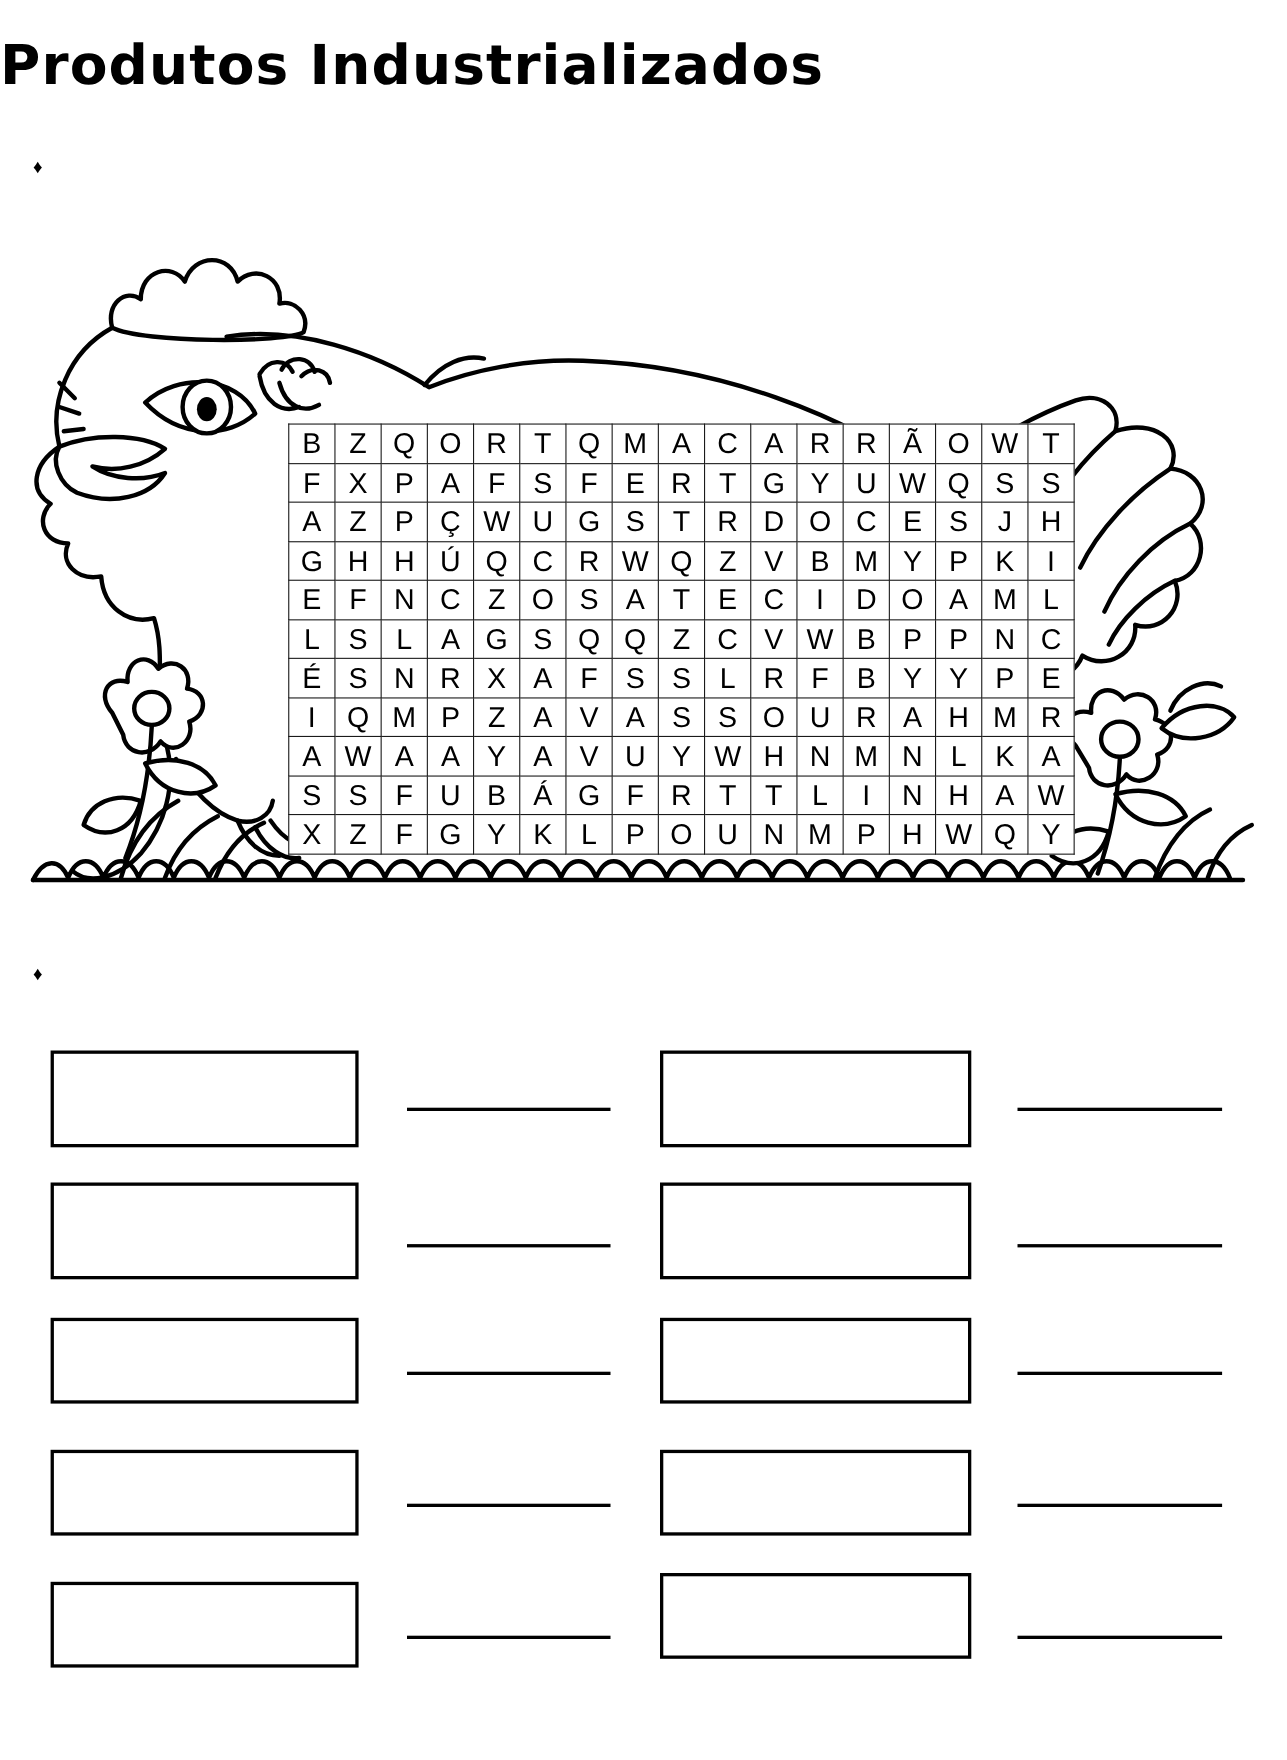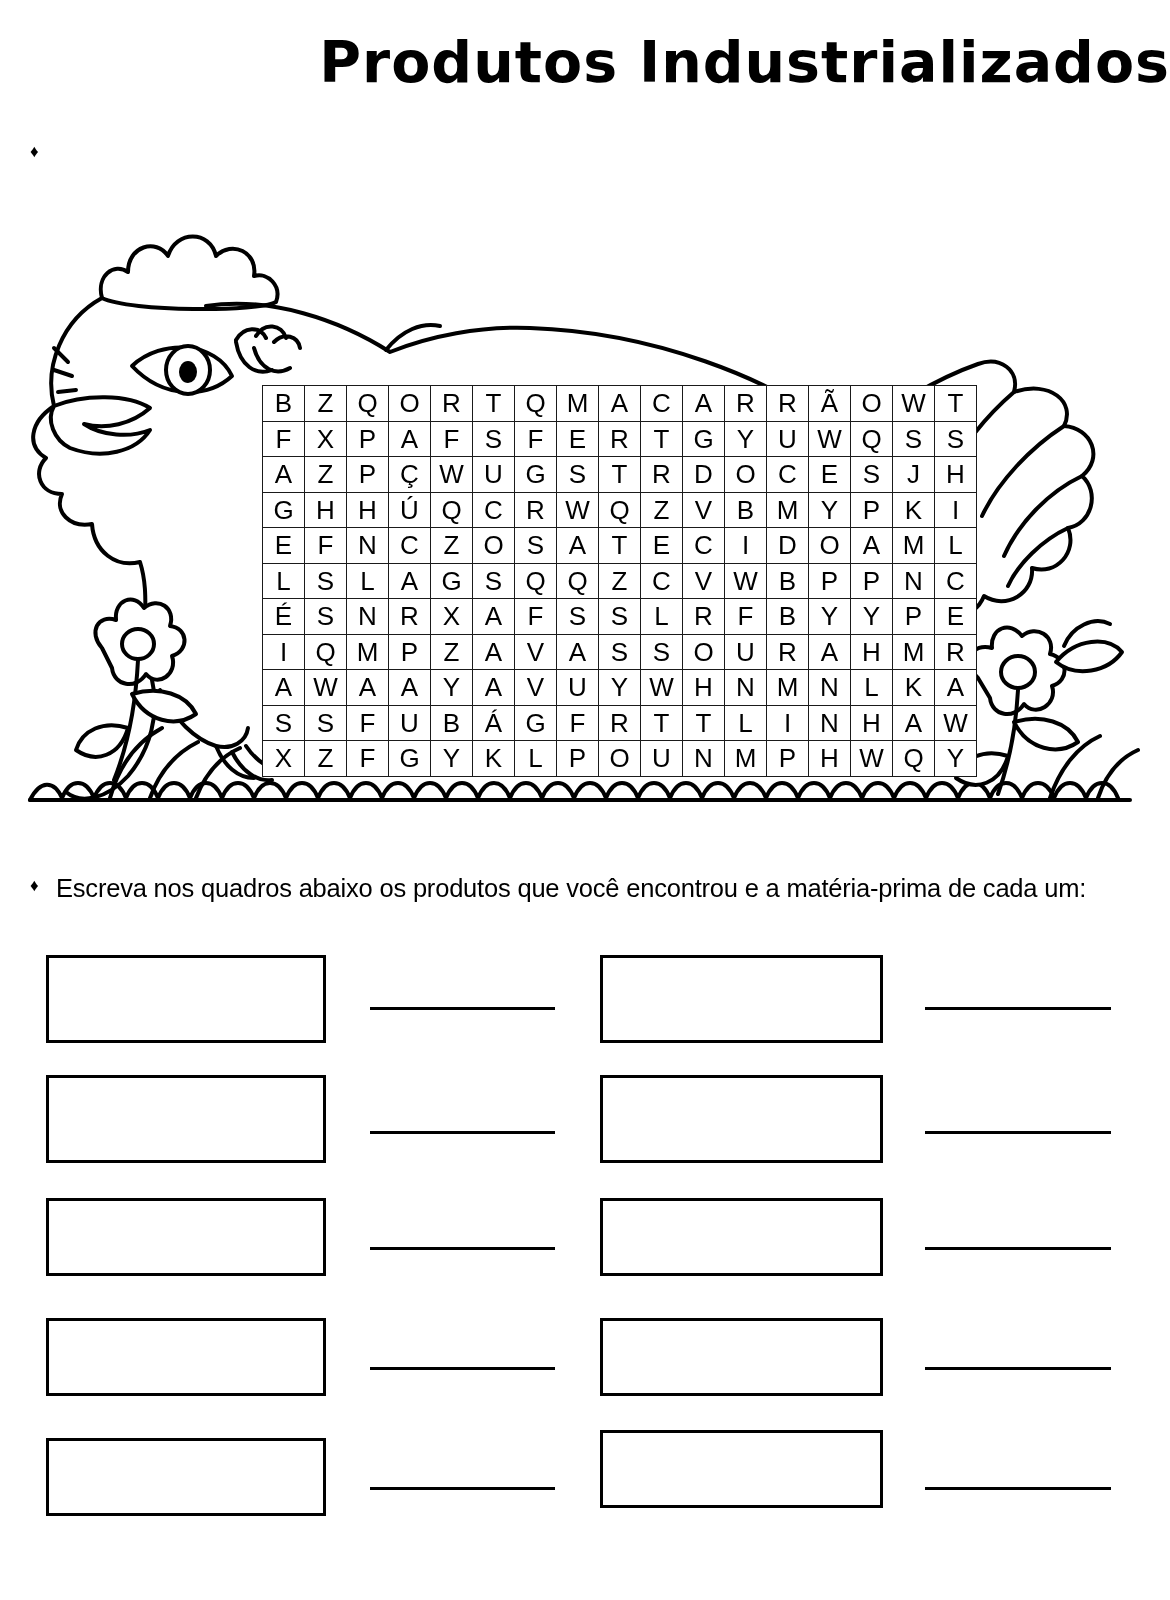--- a/index.html
+++ b/index.html
@@ -15,24 +15,24 @@
     color: #000000;
     overflow: hidden;
   }
 
   
   .page-title {
     position: absolute;
     top: 34px;
     left: 0;
     width: 1170px;
-    text-align: right;
+    text-align: left;
     font-family: "DejaVu Sans", sans-serif;
     font-weight: bold;
-    font-size: 57px;
+    font-size: 50px;
     letter-spacing: 1px;
     line-height: 1.0;
     white-space: nowrap;
   }
 
   
   .instruction {
     position: absolute;
     font-size: 25.5px;
     line-height: 1.28;
@@ -397,21 +397,20 @@
       <td>H</td>
       <td>W</td>
       <td>Q</td>
       <td>Y</td>
     </tr>
   </tbody>
 </table>
 
 <div class="instruction" id="instruction-2">
   <span class="bullet">♦</span>
-  <span>Escreva nos quadros abaixo os produtos que você encontrou e a  matéria-prima de cada um:</span>
 </div>
 
 <div class="answers">
 
   <div class="ans-row" style="top:0px;">
     <div class="ans-box box-left" style="top:0px;  height:88px;"></div>
     <div class="ans-line line-left" style="top:52px;"></div>
     <div class="ans-box box-right" style="top:0px;  height:88px;"></div>
     <div class="ans-line line-right" style="top:52px;"></div>
   </div>

